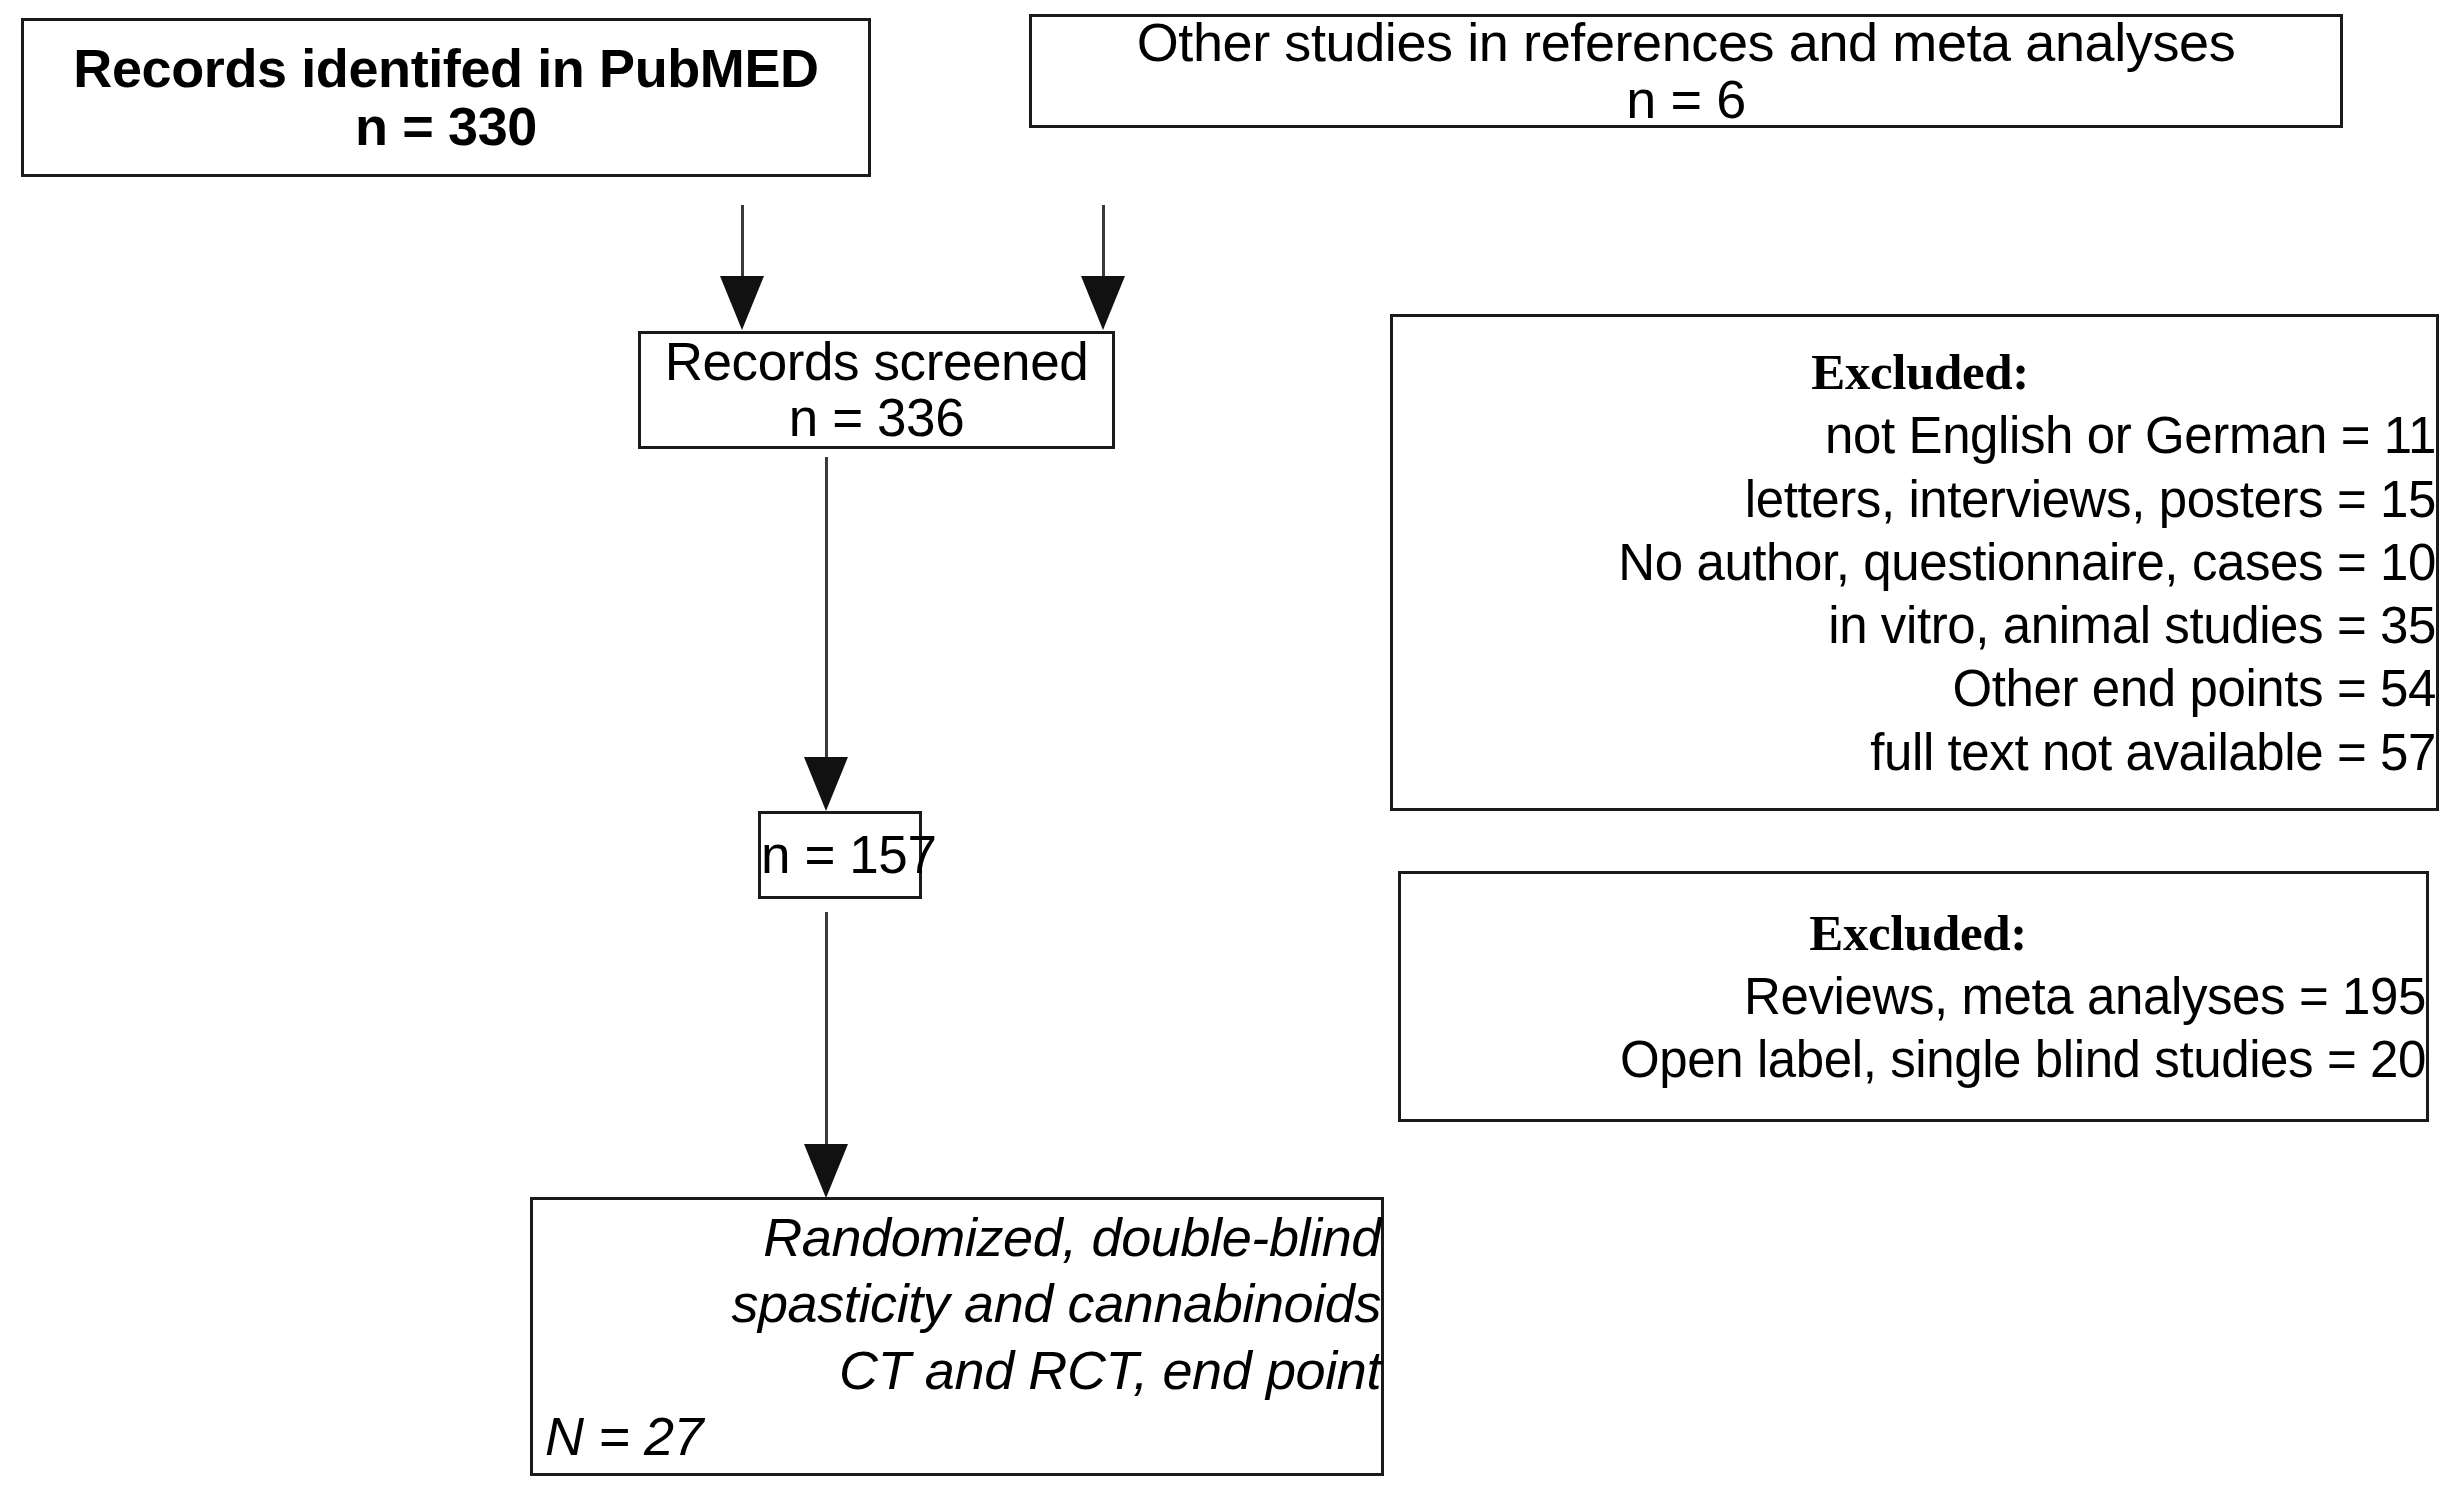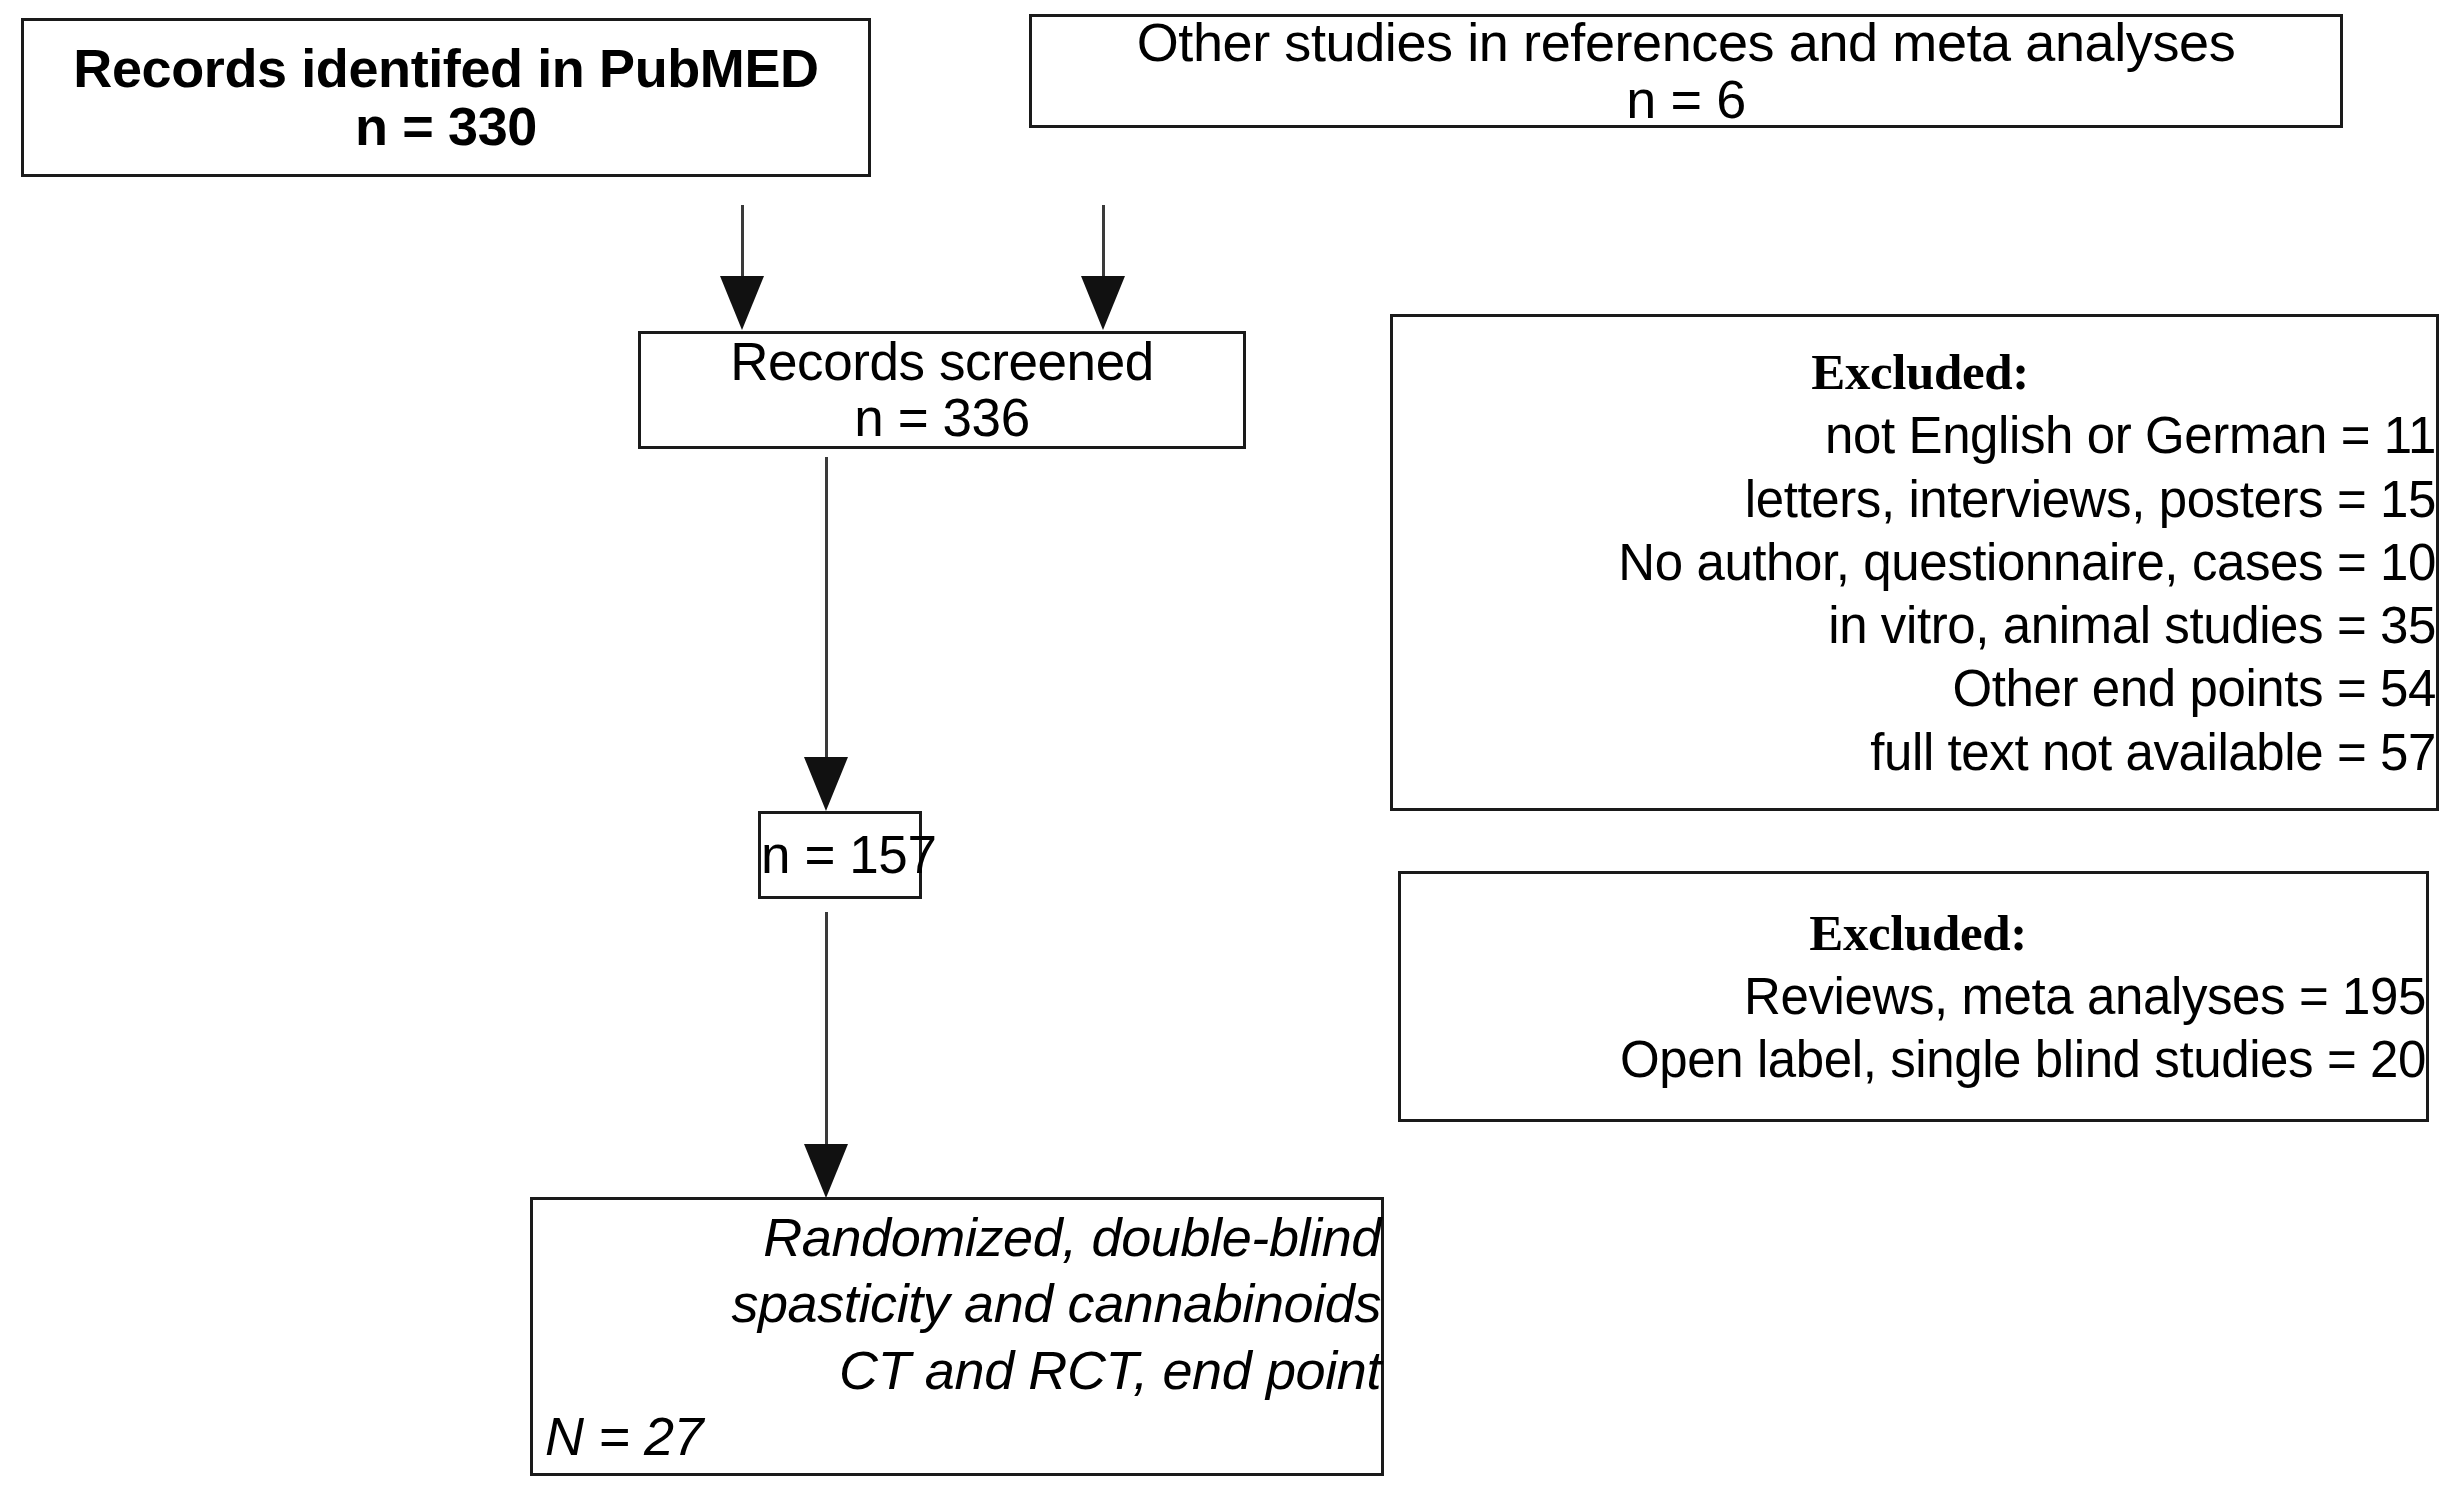--- a/index.html
+++ b/index.html
@@ -32,21 +32,21 @@
     white-space: nowrap;
     letter-spacing: -0.4px;
   }
   .c { text-align: center; }
   .l { text-align: right; }
   .bold { font-weight: bold; }
 
   
   #node-pubmed   { left: 21px;   top: 18px;   width: 850px; height: 159px; }
   #node-other    { left: 1029px; top: 14px;   width: 1314px; height: 114px; }
-  #node-screened { left: 638px;  top: 331px;  width: 608px;  height: 118px; }
+  #node-screened { left: 638px;  top: 331px;  width: 477px;  height: 118px; }
   #node-excluded-1 { left: 1390px; top: 314px; width: 1049px; height: 497px;
                      padding: 13.5px 0 13.5px 41px; }
   #node-n157     { left: 758px; top: 811px; width: 164px;  height: 88px; }
   #node-excluded-2 { left: 1398px; top: 871px; width: 1031px; height: 251px;
                      padding: 10.5px 0 10.5px 27px; }
   #node-final    { left: 530px;  top: 1197px; width: 854px; height: 279px;
                    padding: 12px 0 12px 27px; font-style: italic; }
 
   #node-excluded-1 .line,
   #node-excluded-2 .line { font-size: 51px; line-height: 1.24; }

